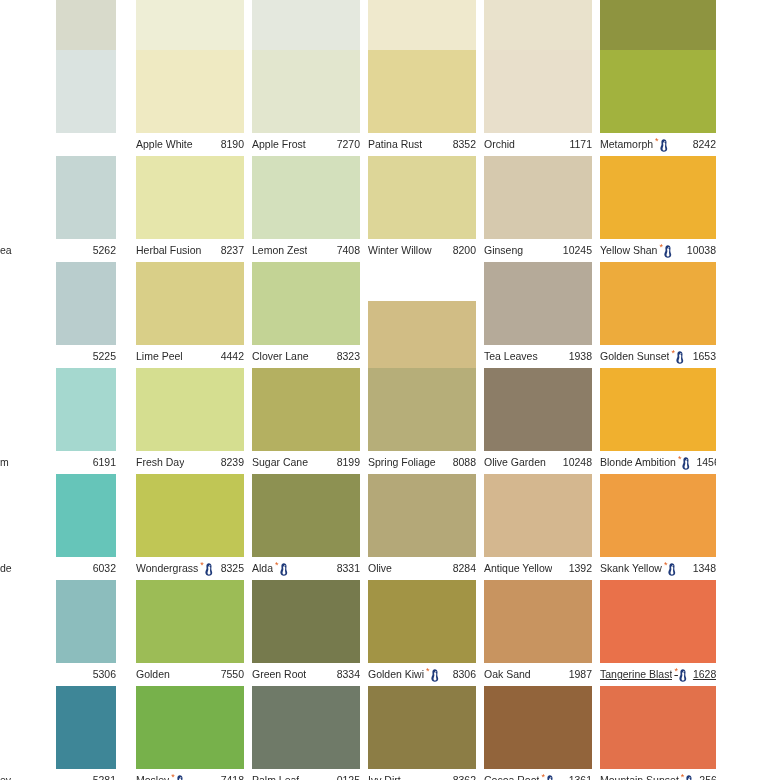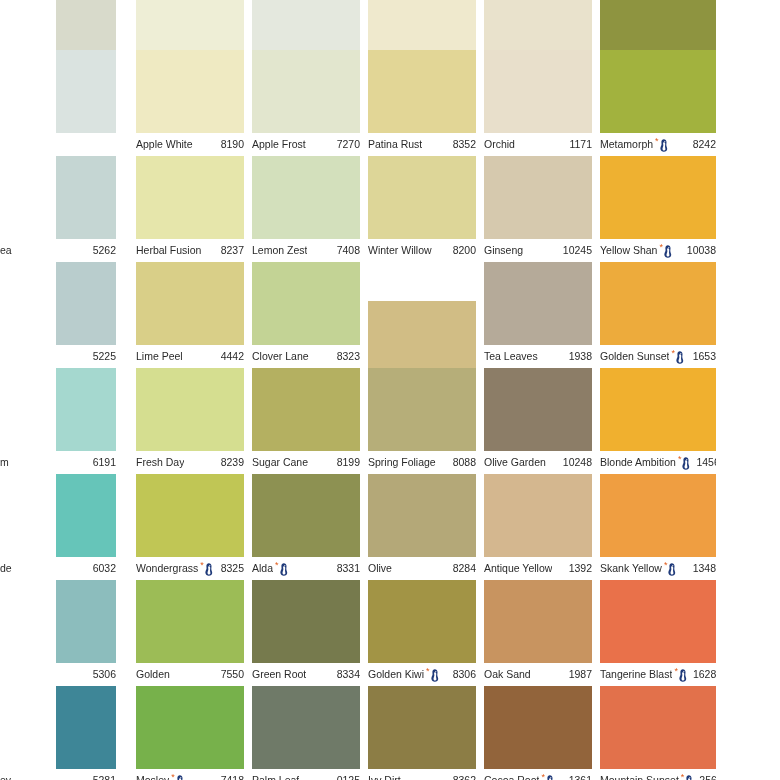--- a/index.html
+++ b/index.html
@@ -546,21 +546,21 @@
       <div class="swatch-cell col-4" style="left: 484px; width: 108px;">
         <div class="swatch-chip" style="background: rgb(200, 148, 96); width: 108px;"></div>
         <div class="swatch-caption" style="width: 108px;">
           <span class="swatch-name">Oak Sand</span>
           <span class="swatch-spacer"></span>
           <span class="swatch-code">1987</span>
         </div>
       </div>
       <div class="swatch-cell col-5" style="left: 600px; width: 116px;">
         <div class="swatch-chip" style="background: rgb(233, 113, 74); width: 116px;"></div>
-        <div class="swatch-caption" style="width: 116px;">
+        <div class="swatch-caption" style="width: 116px; text-decoration: underline;">
           <span class="swatch-name">Tangerine Blast</span>
           <span class="mark-wrap">
             <span class="mark-asterisk">*</span>
             <span class="mark-penguin">
               <svg viewBox="0 0 18 26" width="9" height="13" aria-hidden="true">
                 <path fill="#1f3a7a" d="M9.6 0.6c3.1 0 5.3 2.4 5.4 5.6 0.1 2.3-0.5 3.6-0.4 5.6 0.1 2.4 1.3 4.2 1.7 6.6 0.4 2.6-0.6 5-2.6 6.3-1.4 0.9-3 1.1-4.6 0.9-2.3-0.3-4.4-1.5-5.6-3.5-1-1.7-1-3.7-0.4-5.6 0.7-2.1 1.9-3.8 2-6 0.1-1.8-0.5-3.2-0.3-5C5 2.8 6.9 0.6 9.6 0.6z"></path>
                 <path fill="#ffffff" d="M9.8 6.3c1.5 0 2.6 1.4 2.7 3.3 0.1 2-0.5 3.3-0.5 5.2 0 2 0.9 3.6 0.9 5.4 0 1.6-0.9 2.7-2.3 3-1.3 0.3-2.6-0.3-3.2-1.5-0.7-1.3-0.4-2.8 0-4.2 0.5-1.8 1.3-3.3 1.3-5.2 0-1.7-0.6-2.8-0.5-4.3 0.1-1 0.6-1.7 1.6-1.7z"></path>
                 <circle fill="#ffffff" cx="11.6" cy="5.2" r="1.1"></circle>
               </svg>
             </span>

